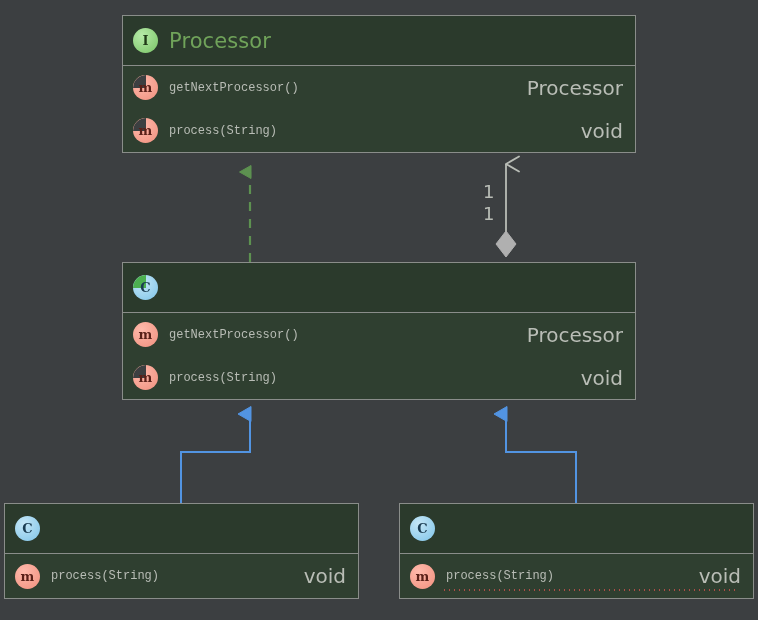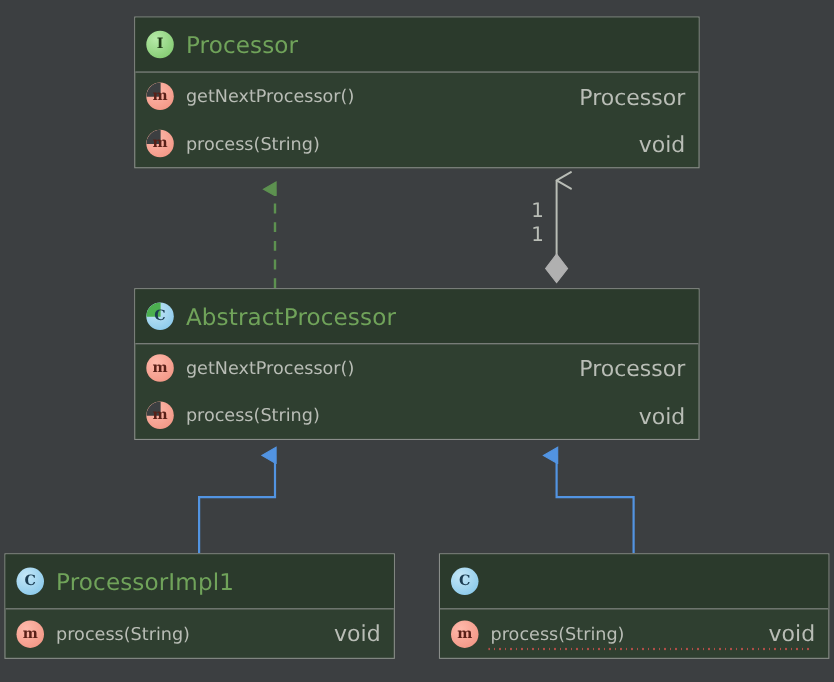--- a/index.html
+++ b/index.html
@@ -59,23 +59,24 @@
     display: flex;
     align-items: center;
     height: 43px;
     padding: 0 12px 0 10px;
     box-sizing: border-box;
     position: relative;
   }
   .uml-row.compact { height: 44px; }
   .member-name {
     color: #b9bdb6;
-    font-size: 16px;
+    font-size: 12px;
     margin-left: 11px;
     white-space: nowrap;
+    font-family: Liberation Mono, monospace;
   }
   .member-type {
     color: #b9bdb6;
     font-size: 20px;
     margin-left: auto;
     white-space: nowrap;
   }
   .error-underline {
     position: absolute;
     left: 44px;
@@ -217,21 +218,20 @@
         <span class="member-type">void</span>
       </div>
     </div>
   </div>
 
   <div class="uml-box" style="left:122px; top:262px; width:514px;">
     <div class="uml-header">
       <span class="icon icon-abstract">
         <span class="glyph">C</span>
       </span>
-      <span class="uml-title">AbstractProcessor</span>
     </div>
     <div class="uml-body">
       <div class="uml-row">
         <span class="icon icon-method">
           <span class="glyph">m</span>
         </span>
         <span class="member-name">getNextProcessor()</span>
         <span class="member-type">Processor</span>
       </div>
       <div class="uml-row">
@@ -242,21 +242,20 @@
         <span class="member-type">void</span>
       </div>
     </div>
   </div>
 
   <div class="uml-box" style="left:4px; top:503px; width:355px;">
     <div class="uml-header">
       <span class="icon icon-class">
         <span class="glyph">C</span>
       </span>
-      <span class="uml-title">ProcessorImpl1</span>
     </div>
     <div class="uml-body">
       <div class="uml-row compact">
         <span class="icon icon-method">
           <span class="glyph">m</span>
         </span>
         <span class="member-name">process(String)</span>
         <span class="member-type">void</span>
       </div>
     </div>

